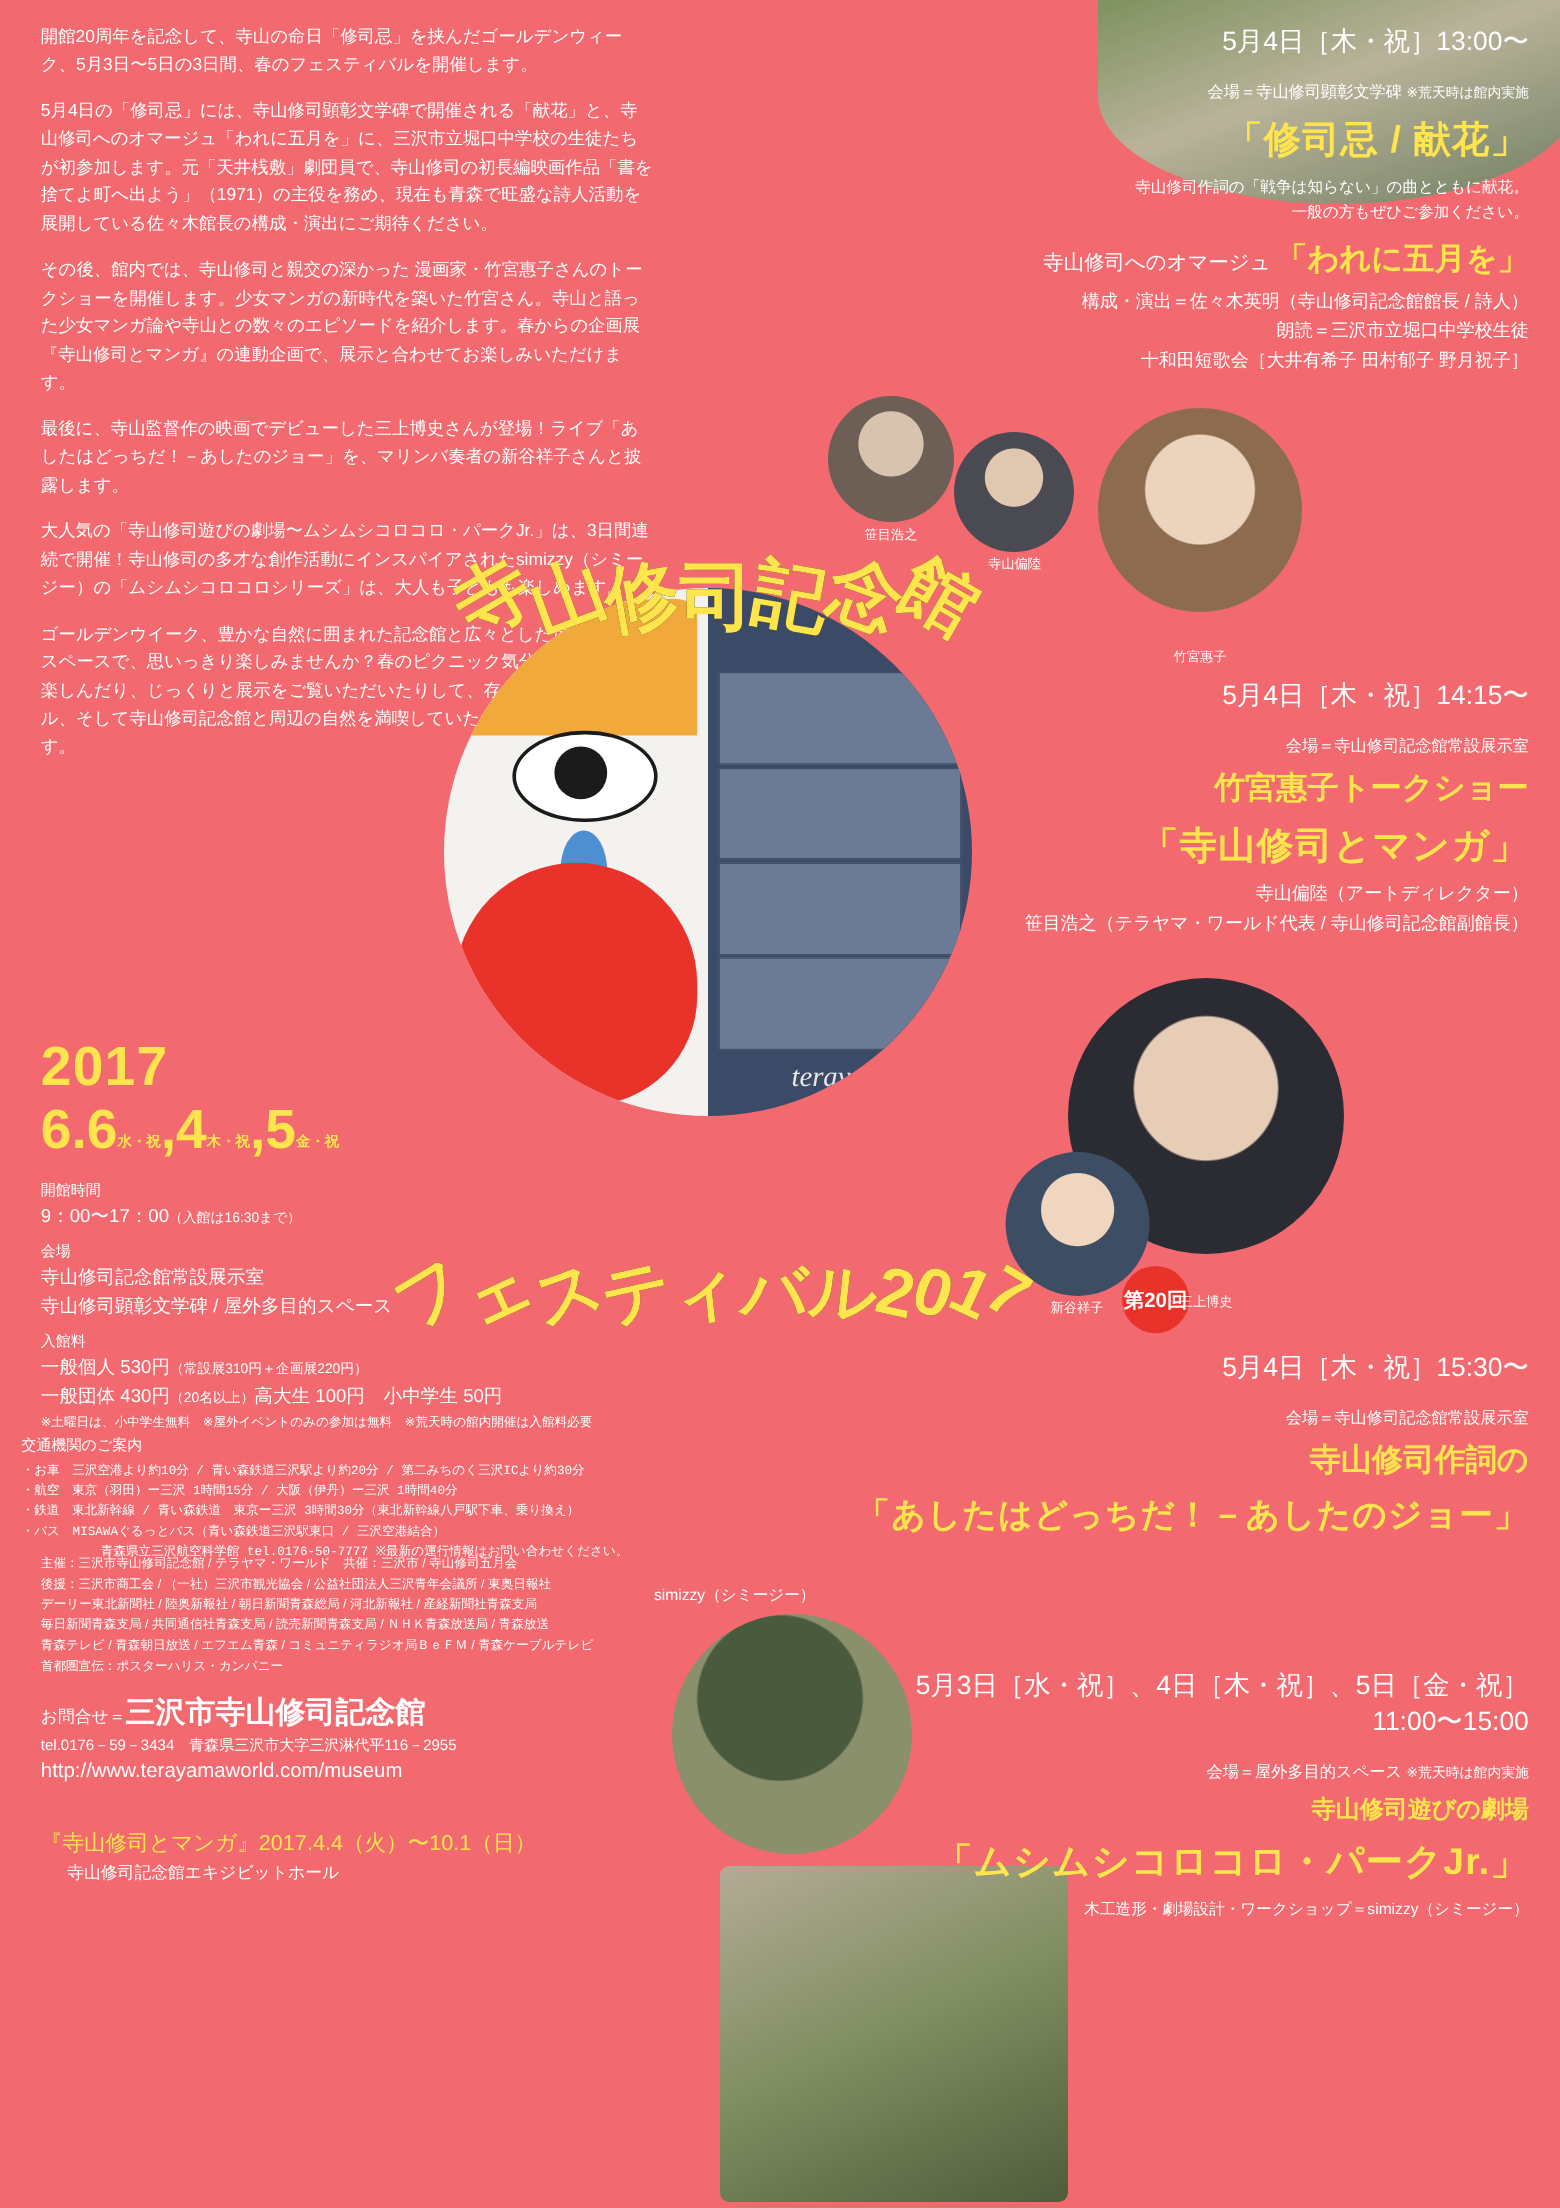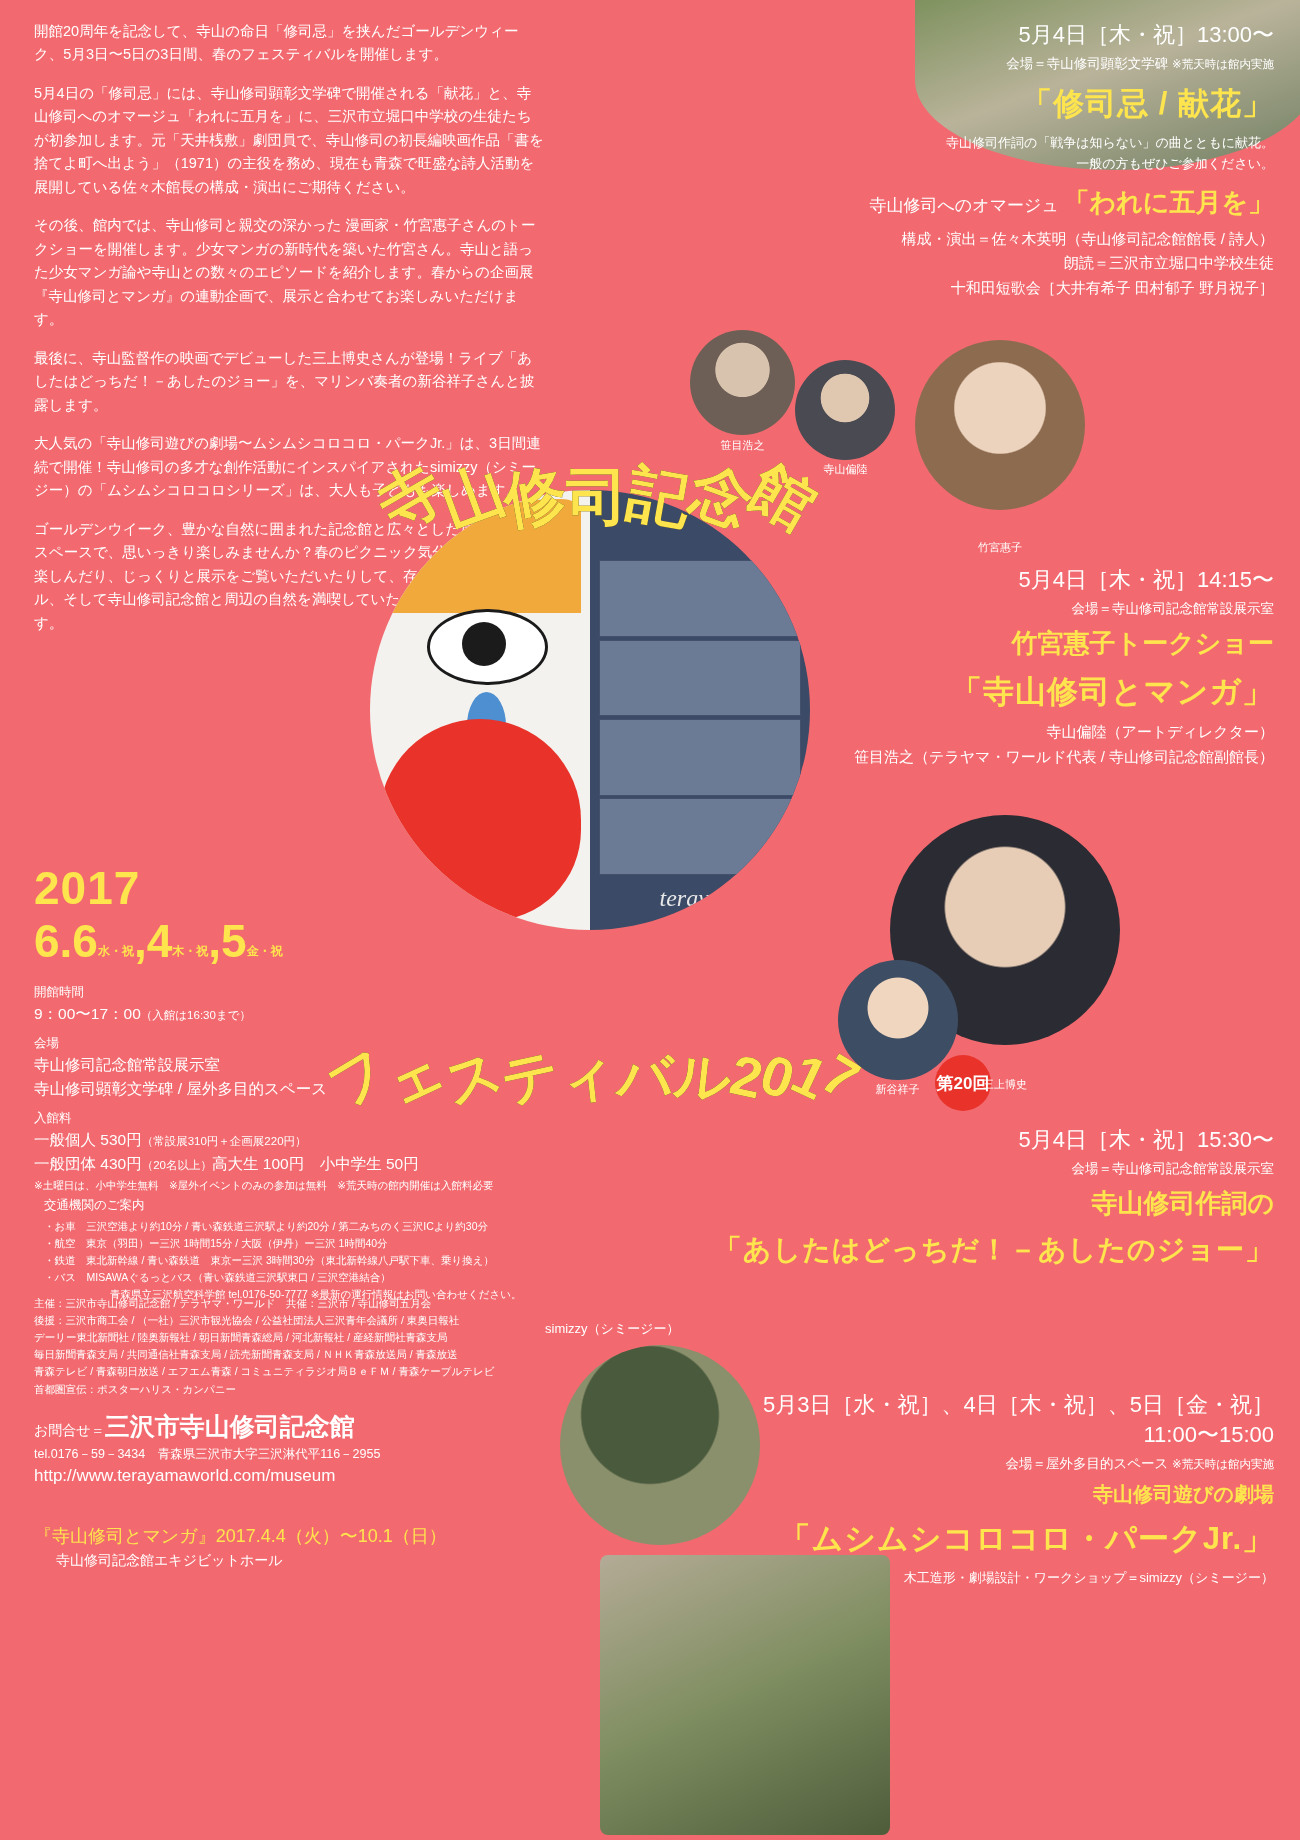--- a/index.html
+++ b/index.html
@@ -29,42 +29,42 @@
     font-size:46px;font-weight:bold;color:#ffe54d;line-height:1.15;
     margin-top:4px;letter-spacing:0px;
   }
   .days .sm2{font-size:12px;display:inline-block;line-height:1.05;vertical-align:2px;}
 
   .info{position:absolute;left:34px;top:975px;width:520px;font-size:13.5px;line-height:1.6;}
   .info .lbl{font-size:12.5px;display:block;margin-top:7px;}
   .info .mid{font-size:15.5px;line-height:1.55;display:block;}
   .info .note{font-size:10.5px;line-height:1.4;display:block;margin-top:2px;}
 
-  .access{position:absolute;left:44px;top:1195px;width:600px;font-size:10.5px;line-height:1.62;}
+  .access{position:absolute;left:18px;top:1195px;width:600px;font-size:10.5px;line-height:1.62;font-family:Liberation Mono, monospace;}
   .access .hd{font-size:12.5px;display:block;margin-bottom:3px;}
   .access .indent{display:block;padding-left:66px;}
 
   .orgs{position:absolute;left:34px;top:1295px;width:620px;font-size:10.5px;line-height:1.63;}
 
   .contact{position:absolute;left:34px;top:1410px;width:600px;}
   .contact .c1{font-size:14px;}
   .contact .c1 b{font-size:25px;font-weight:bold;letter-spacing:0px;}
   .contact .c2{font-size:12.5px;line-height:1.5;margin-top:2px;}
   .contact .url{font-size:17px;letter-spacing:0px;margin-top:2px;}
 
   .promo{position:absolute;left:34px;top:1520px;width:600px;}
   .promo .p1{color:#ffe54d;font-size:13px;}
   .promo .p2{color:#ffe54d;font-size:18px;margin-top:4px;}
   .promo .p3{color:#ffffff;font-size:14px;margin-top:4px;padding-left:22px;}
 
   
   .right-col{position:absolute;right:26px;top:0;width:640px;}
   .ev{position:absolute;text-align:right;width:640px;right:0;}
   .ev .dt{font-size:22px;letter-spacing:0px;}
-  .ev .ven{font-size:13.5px;margin-top:5px;}
+  .ev .ven{font-size:13.5px;margin-top:18px;}
   .ev .ven .ast{font-size:11.5px;}
   .ev .ttl{color:#ffe54d;font-size:31px;font-weight:bold;margin-top:10px;letter-spacing:1px;}
   .ev .ttl2{color:#ffe54d;font-size:26px;font-weight:bold;margin-top:8px;}
   .ev .sub{font-size:13px;margin-top:8px;line-height:1.6;}
   .ev .cast{font-size:15px;margin-top:7px;line-height:1.65;}
   .ev .hom{font-size:17px;margin-top:10px;}
   .ev .hom .yl{color:#ffe54d;font-size:26px;font-weight:bold;}
 
   
   .photo{position:absolute;border-radius:50%;overflow:hidden;background:#cfcfcf;}

